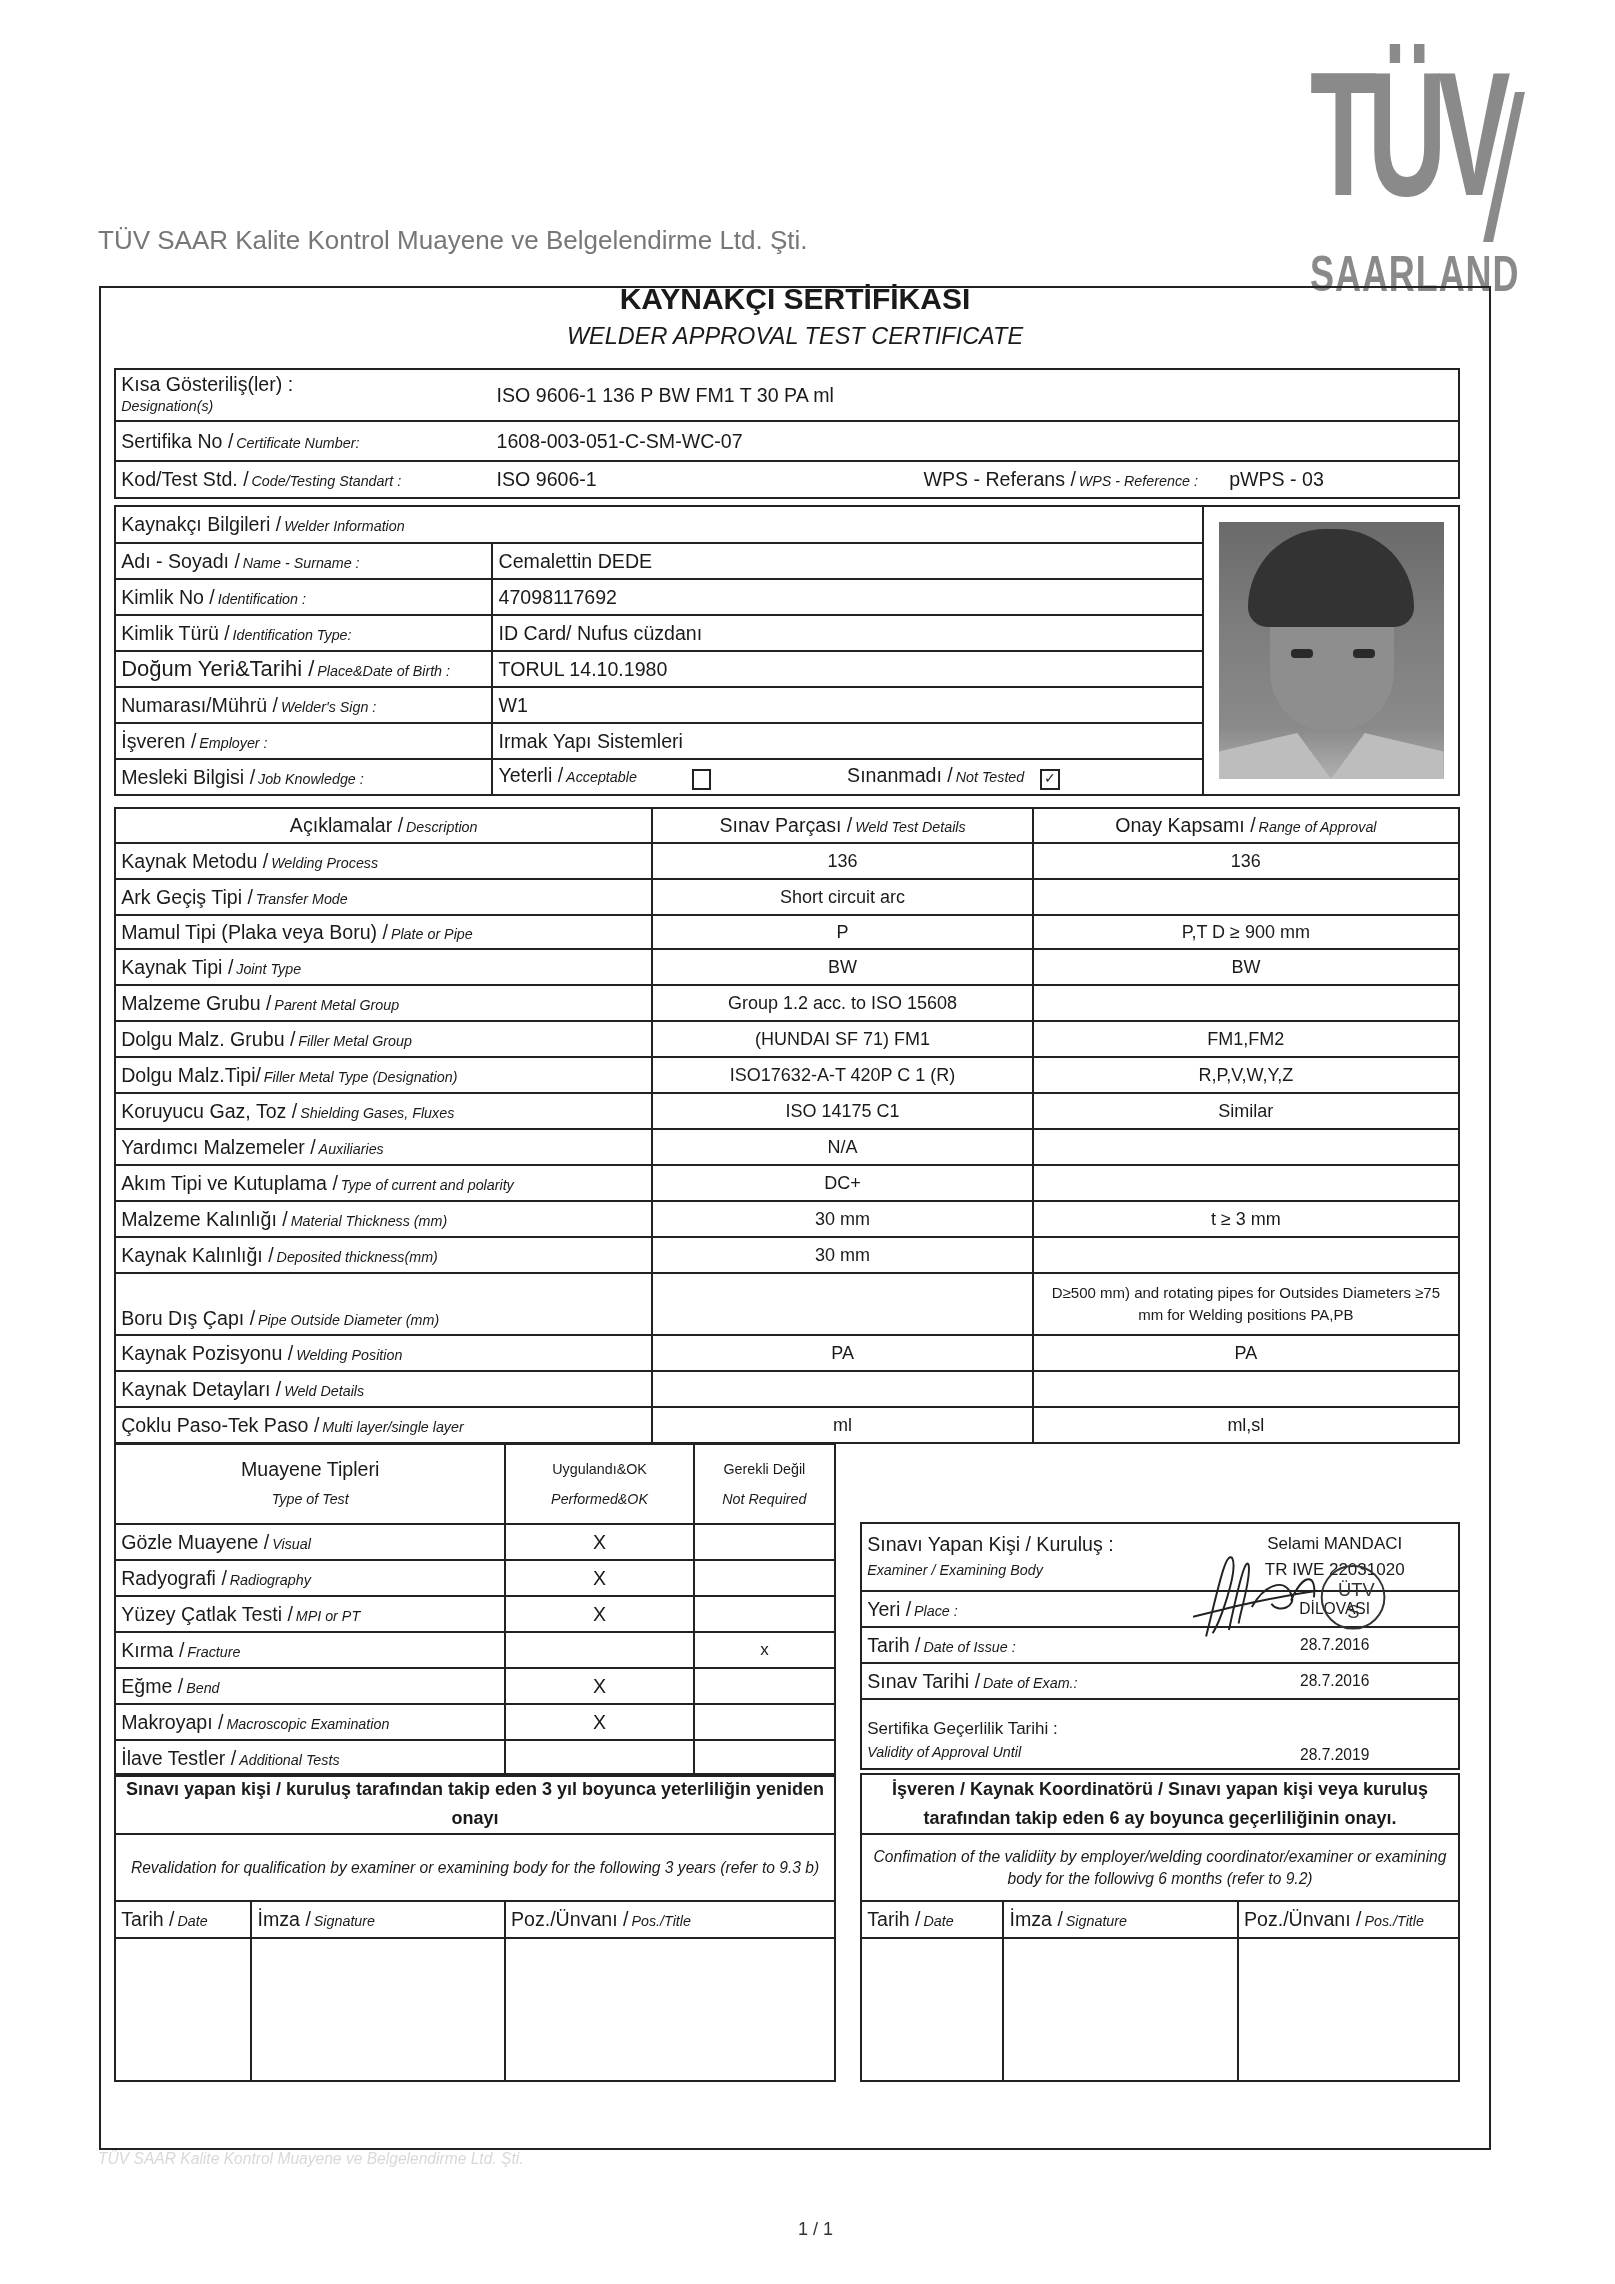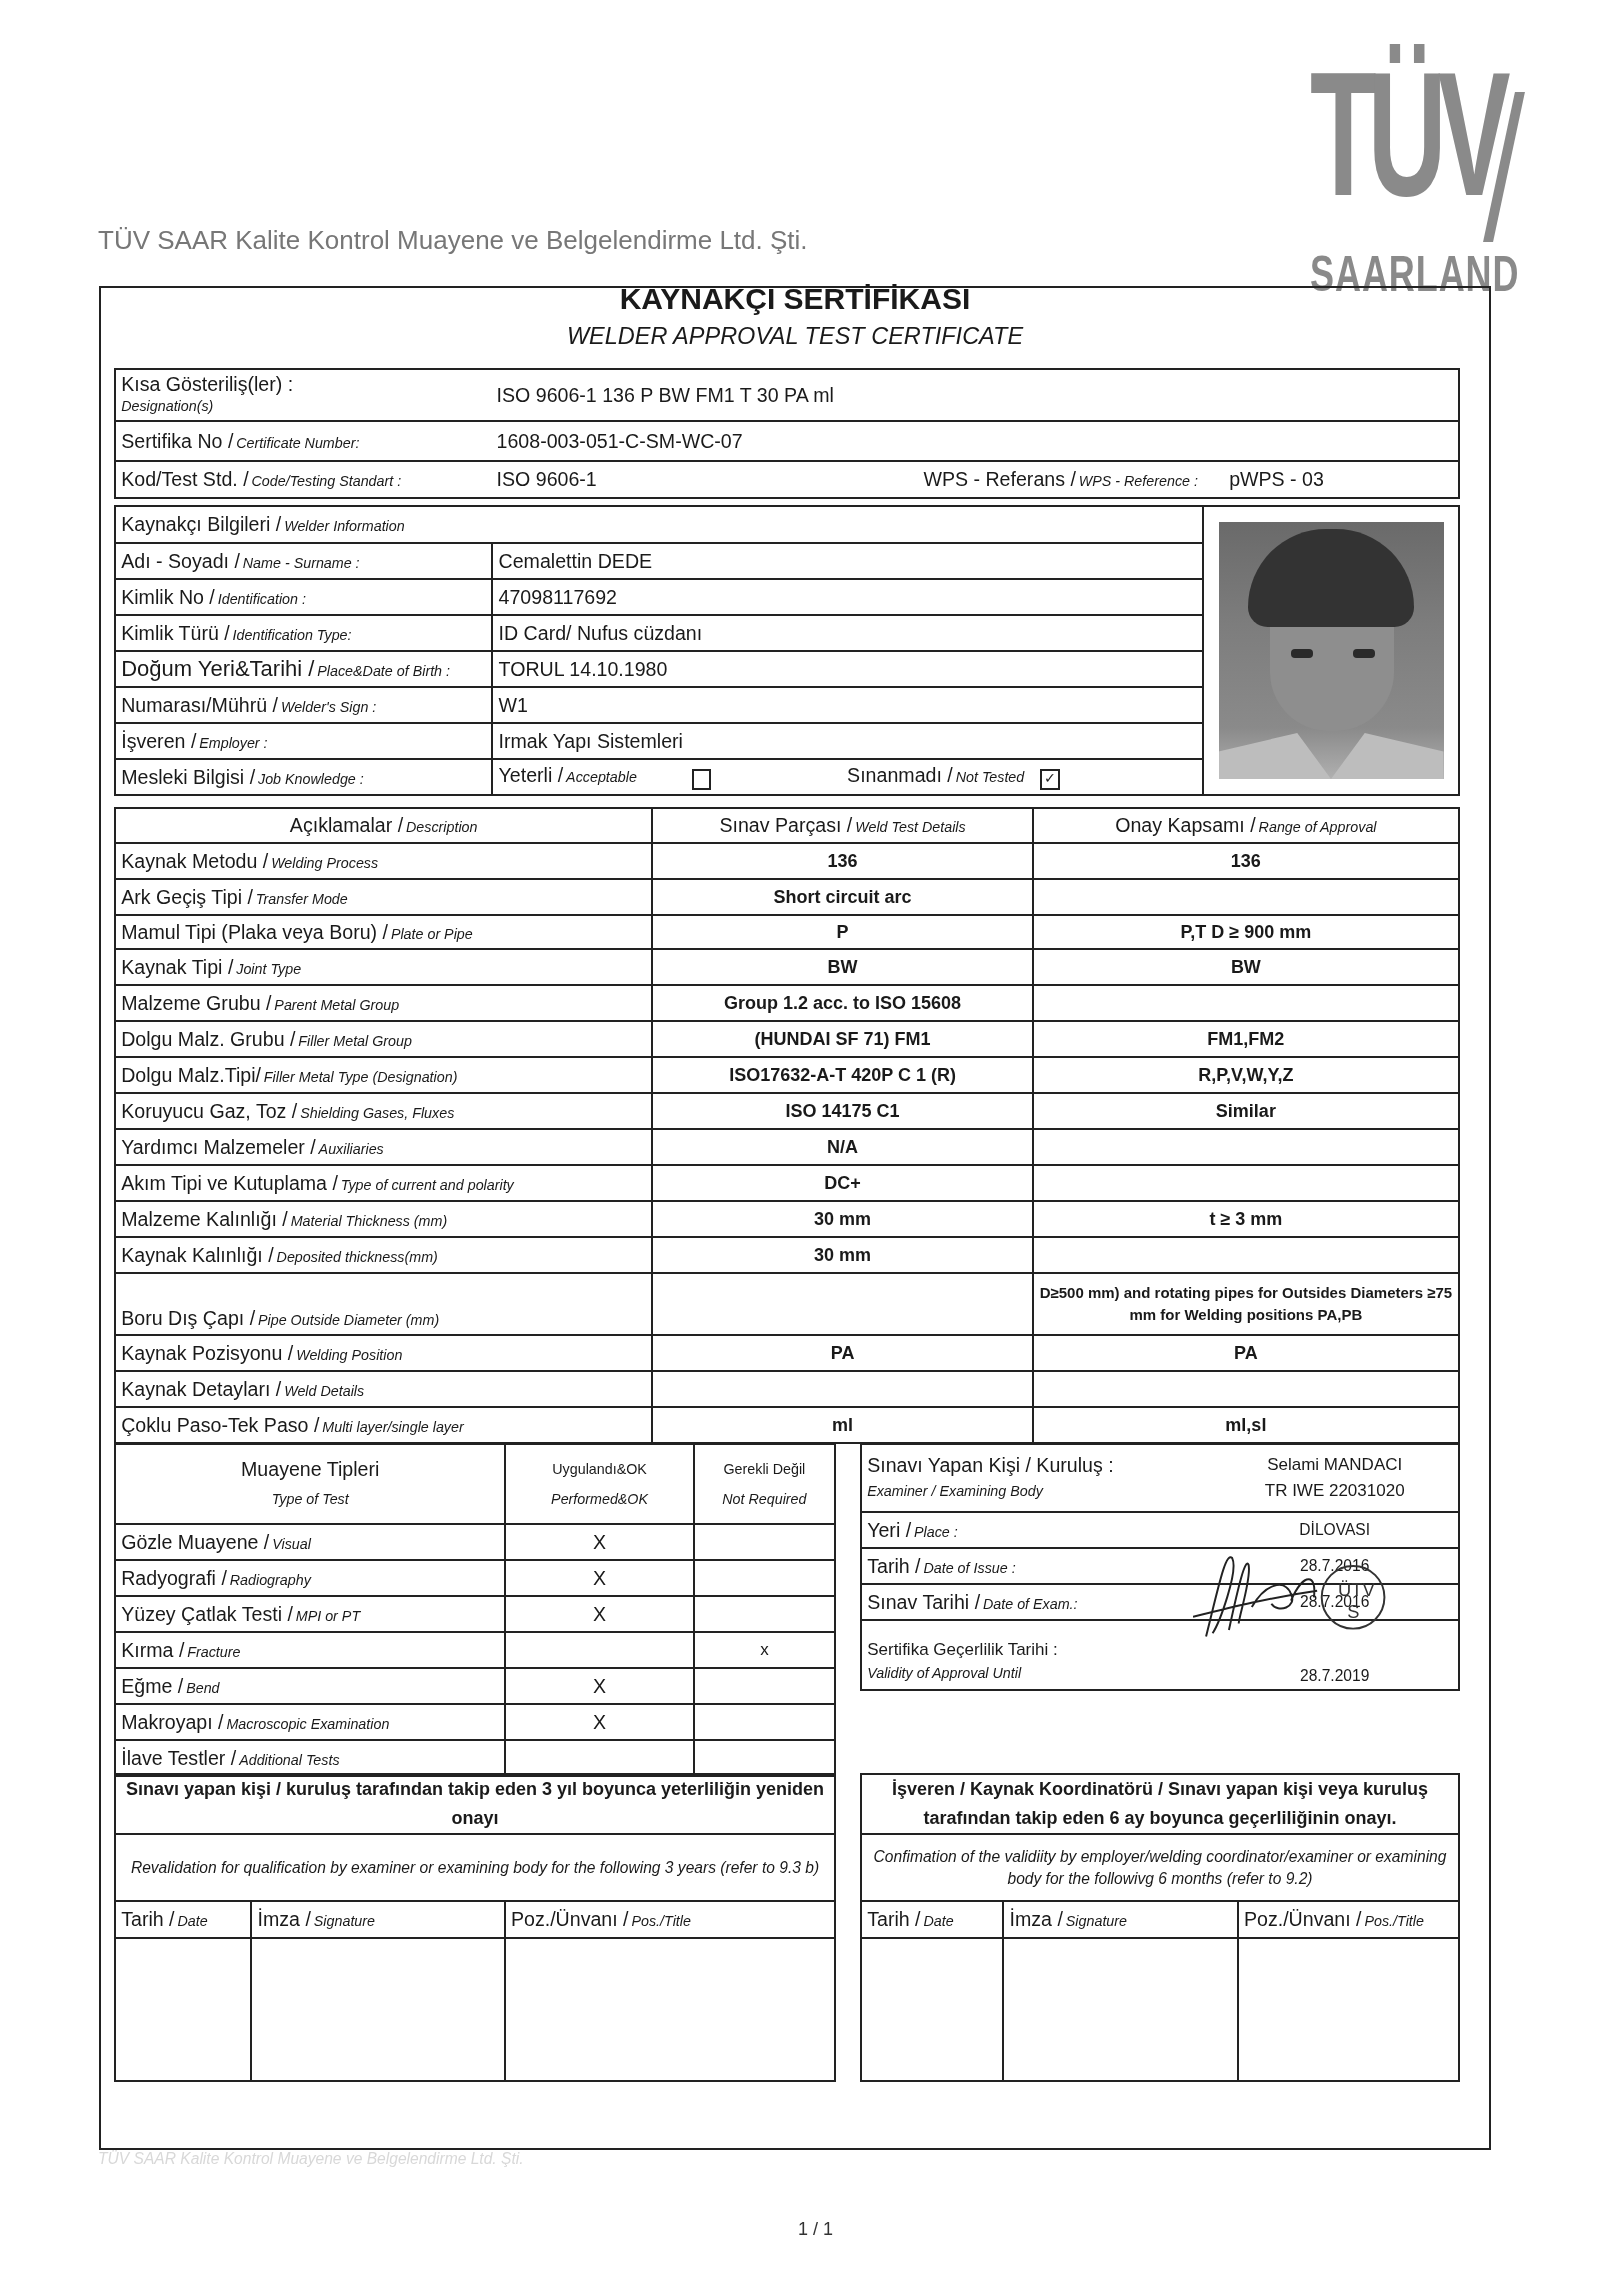--- a/index.html
+++ b/index.html
@@ -38,28 +38,28 @@
     .photo-img { width: 225px; height: 257px; margin: 0 auto; background: linear-gradient(180deg, #6a6a6a 0%, #7d7d7d 40%, #8a8a8a 80%, #b0b0b0 100%); position: relative; }
     .photo-img .hair { position: absolute; left: 29px; top: 6.5px; width: 166px; height: 98px; background: #333; border-radius: 78px 78px 19.6px 19.6px; }
     .photo-img .face { position: absolute; left: 51px; top: 46px; width: 124px; height: 163px; background: #8e8e8e; border-radius: 39px 39px 59px 59px; }
     .photo-img .eye { position: absolute; top: 127px; width: 22px; height: 9px; background: #2a2a2a; border-radius: 3.9px; }
     .photo-img .shirt { position: absolute; left: 0; bottom: 0; width: 225px; height: 46px; background: #bdbdbd; clip-path: polygon(0 40%, 35% 0, 50% 100%, 65% 0, 100% 40%, 100% 100%, 0 100%); }
     .cb { display: inline-block; width: 15.6px; height: 17px; border: 2px solid #222; vertical-align: middle; text-align: center; line-height: 15.6px; font-size: 14.3px; }
 
     
     #details { left: 114px; top: 807px; width: 1346px; }
     #details td { height: 32px; }
-    #details td.c { text-align: center; font-weight: bold; font-size: 18px; }
+    #details td.c { text-align: center; font-weight: normal; font-size: 18px; }
     #details td.small { font-size: 15px; line-height: 22px; }
 
     
     #tests { left: 114px; top: 1443px; width: 722px; }
     #tests td { height: 34px; }
     #tests td.c { text-align: center; font-size: 19.6px; }
-    #examiner { left: 860px; top: 1443px; width: 600px; }
+    #examiner { left: 860px; top: 1522px; width: 600px; }
     #examiner td { border-left: 2px solid #222; border-right: 2px solid #222; }
     #examiner td.v { text-align: center; }
 
     
     #reval1 { left: 114px; top: 1773px; width: 722px; }
     #reval2 { left: 860px; top: 1773px; width: 600px; }
     .rhead { text-align: center; font-weight: bold; font-size: 18px; line-height: 29px; height: 57px; }
     .rsub { text-align: center; font-style: italic; font-size: 15.6px; line-height: 22px; height: 65px; }
 
     

